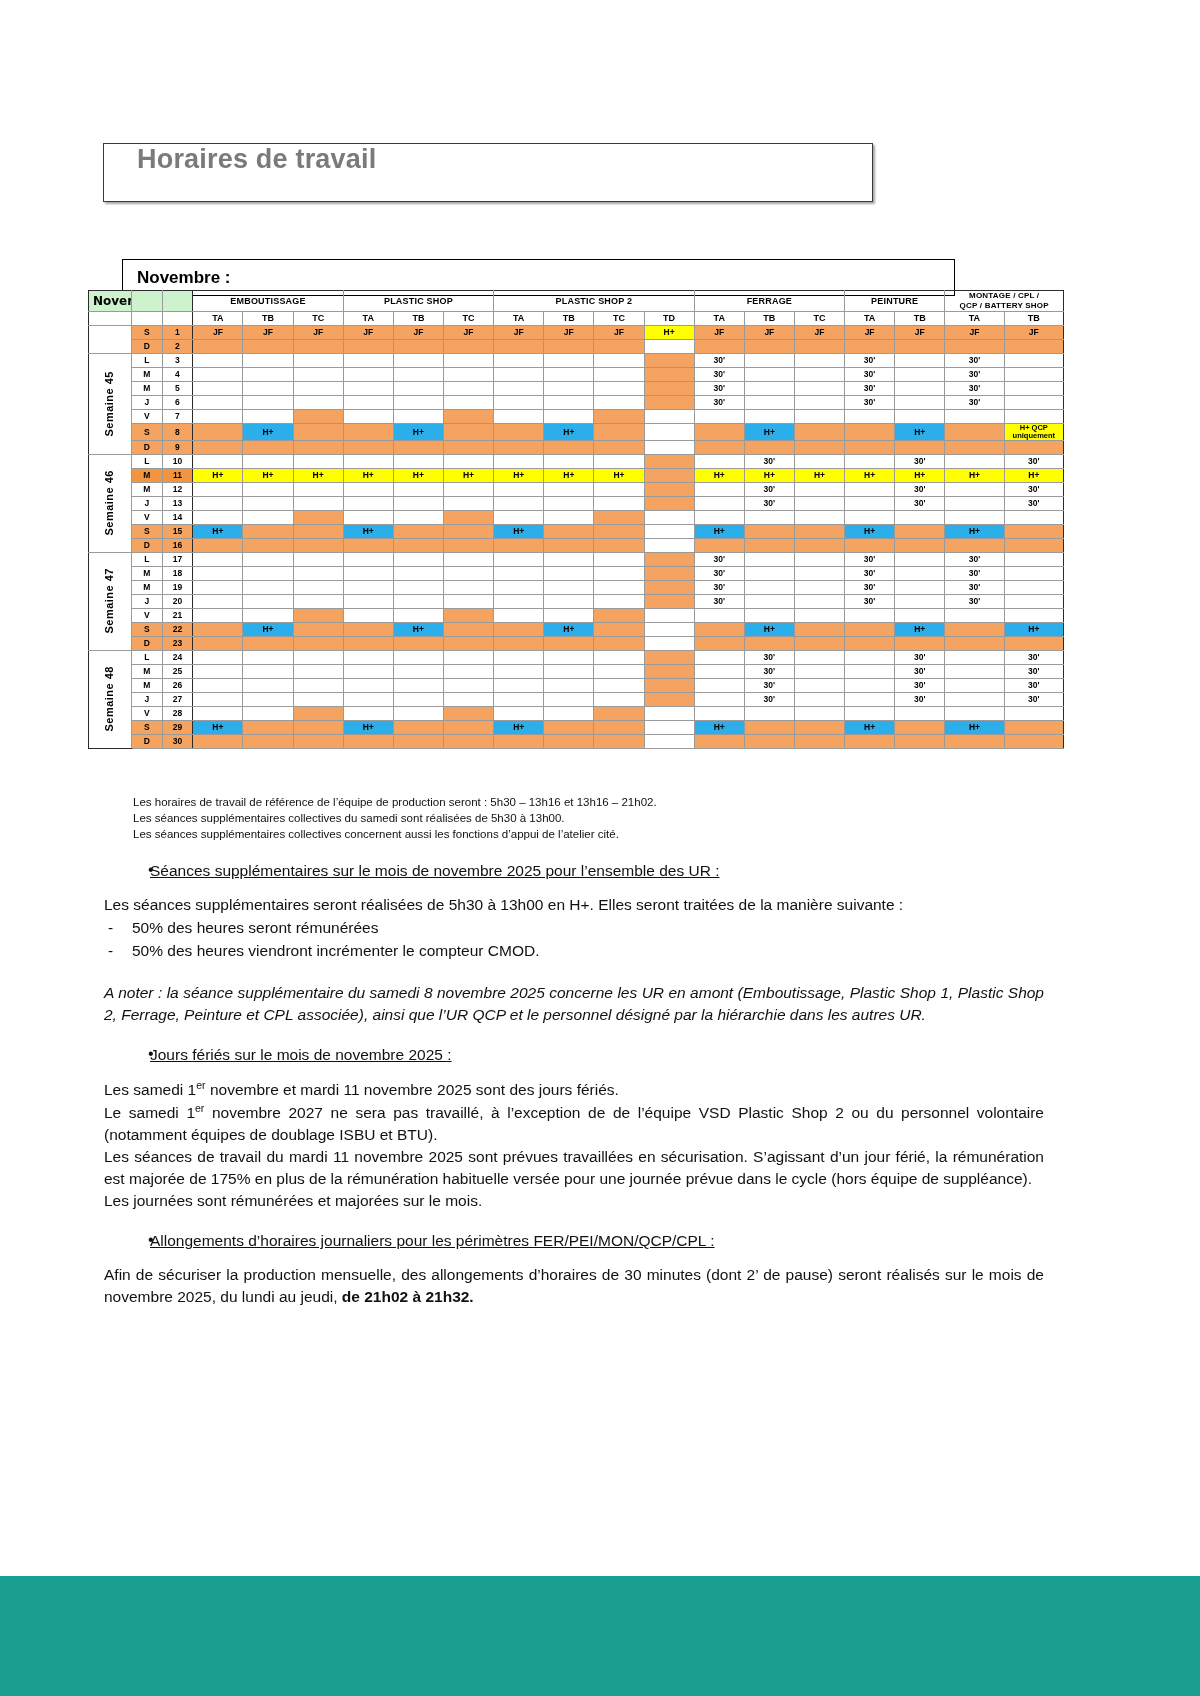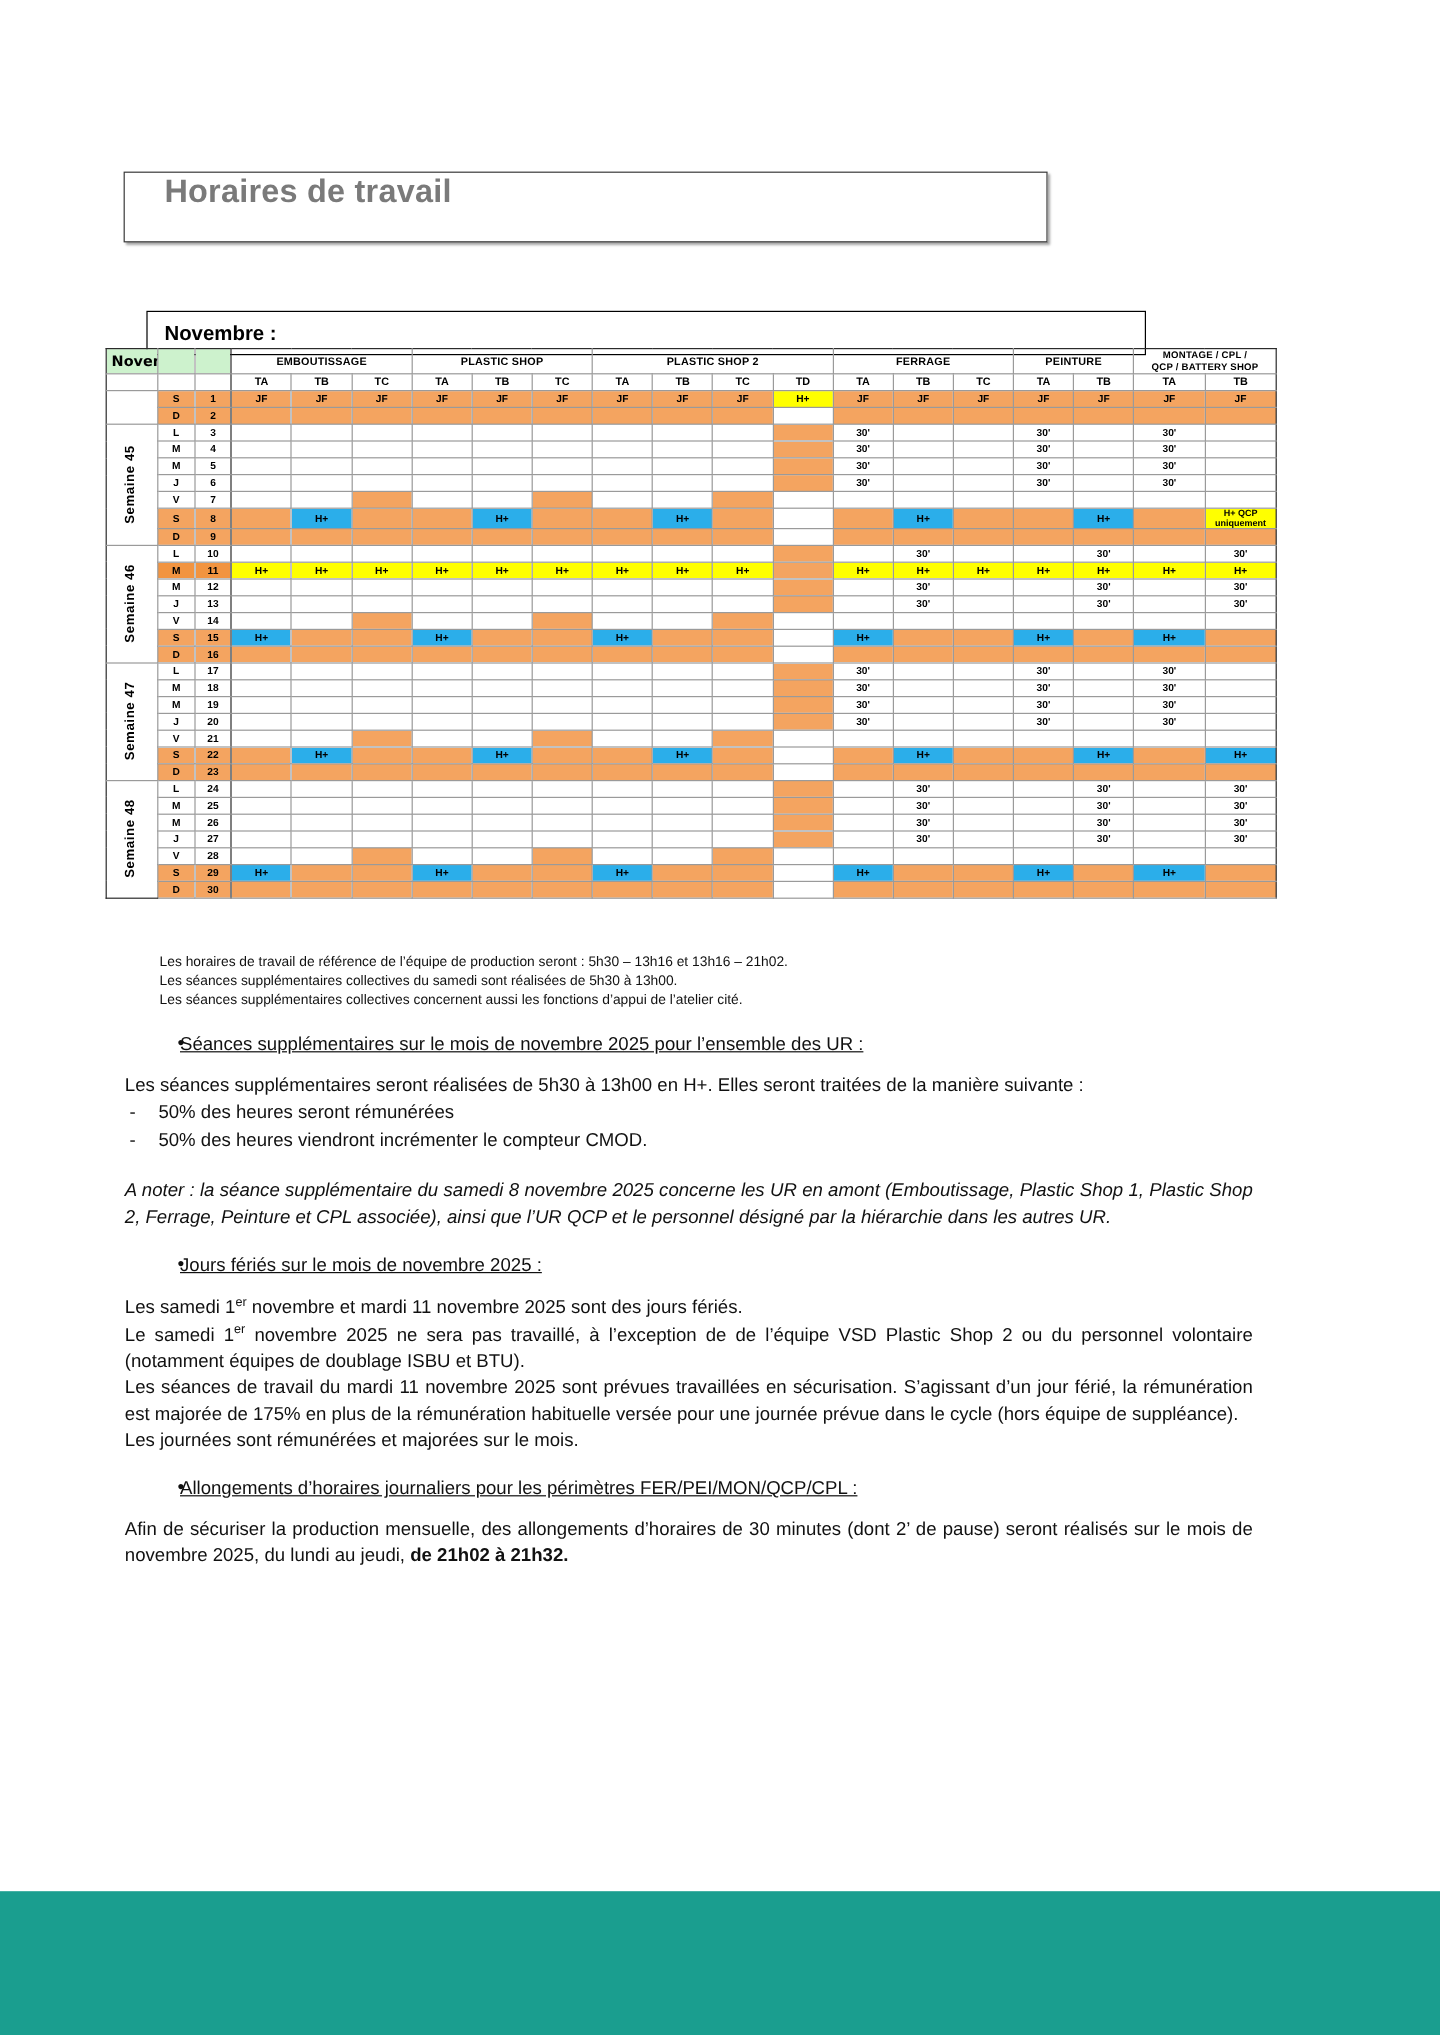--- a/index.html
+++ b/index.html
@@ -939,21 +939,21 @@
     <div class="bullet">
       <span class="dot">•</span>
       <u>Jours fériés sur le mois de novembre 2025 :</u>
     </div>
 
     <div class="para first">
       <span>Les samedi 1</span><sup>er</sup><span> novembre et mardi 11 novembre 2025 sont des jours fériés.</span>
     </div>
 
     <div class="para" style="margin-top:0">
-      <span>Le samedi 1</span><sup>er</sup><span> novembre 2025 ne sera pas travaillé, à l’exception de de l’équipe VSD Plastic Shop 2 ou du personnel volontaire (notamment équipes de doublage ISBU et BTU).</span>
+      <span>Le samedi 1</span><sup>er</sup><span> novembre 2027 ne sera pas travaillé, à l’exception de de l’équipe VSD Plastic Shop 2 ou du personnel volontaire (notamment équipes de doublage ISBU et BTU).</span>
     </div>
 
     <div class="para" style="margin-top:0">Les séances de travail du mardi 11 novembre 2025 sont prévues travaillées en sécurisation. S’agissant d’un jour férié, la rémunération est majorée de 175% en plus de la rémunération habituelle versée pour une journée prévue dans le cycle (hors équipe de suppléance).</div>
     <div class="para" style="margin-top:0">Les journées sont rémunérées et majorées sur le mois.</div>
 
     <div class="spacer18"></div>
 
     <div class="bullet">
       <span class="dot">•</span>
       <u>Allongements d’horaires journaliers pour les périmètres FER/PEI/MON/QCP/CPL :</u>

